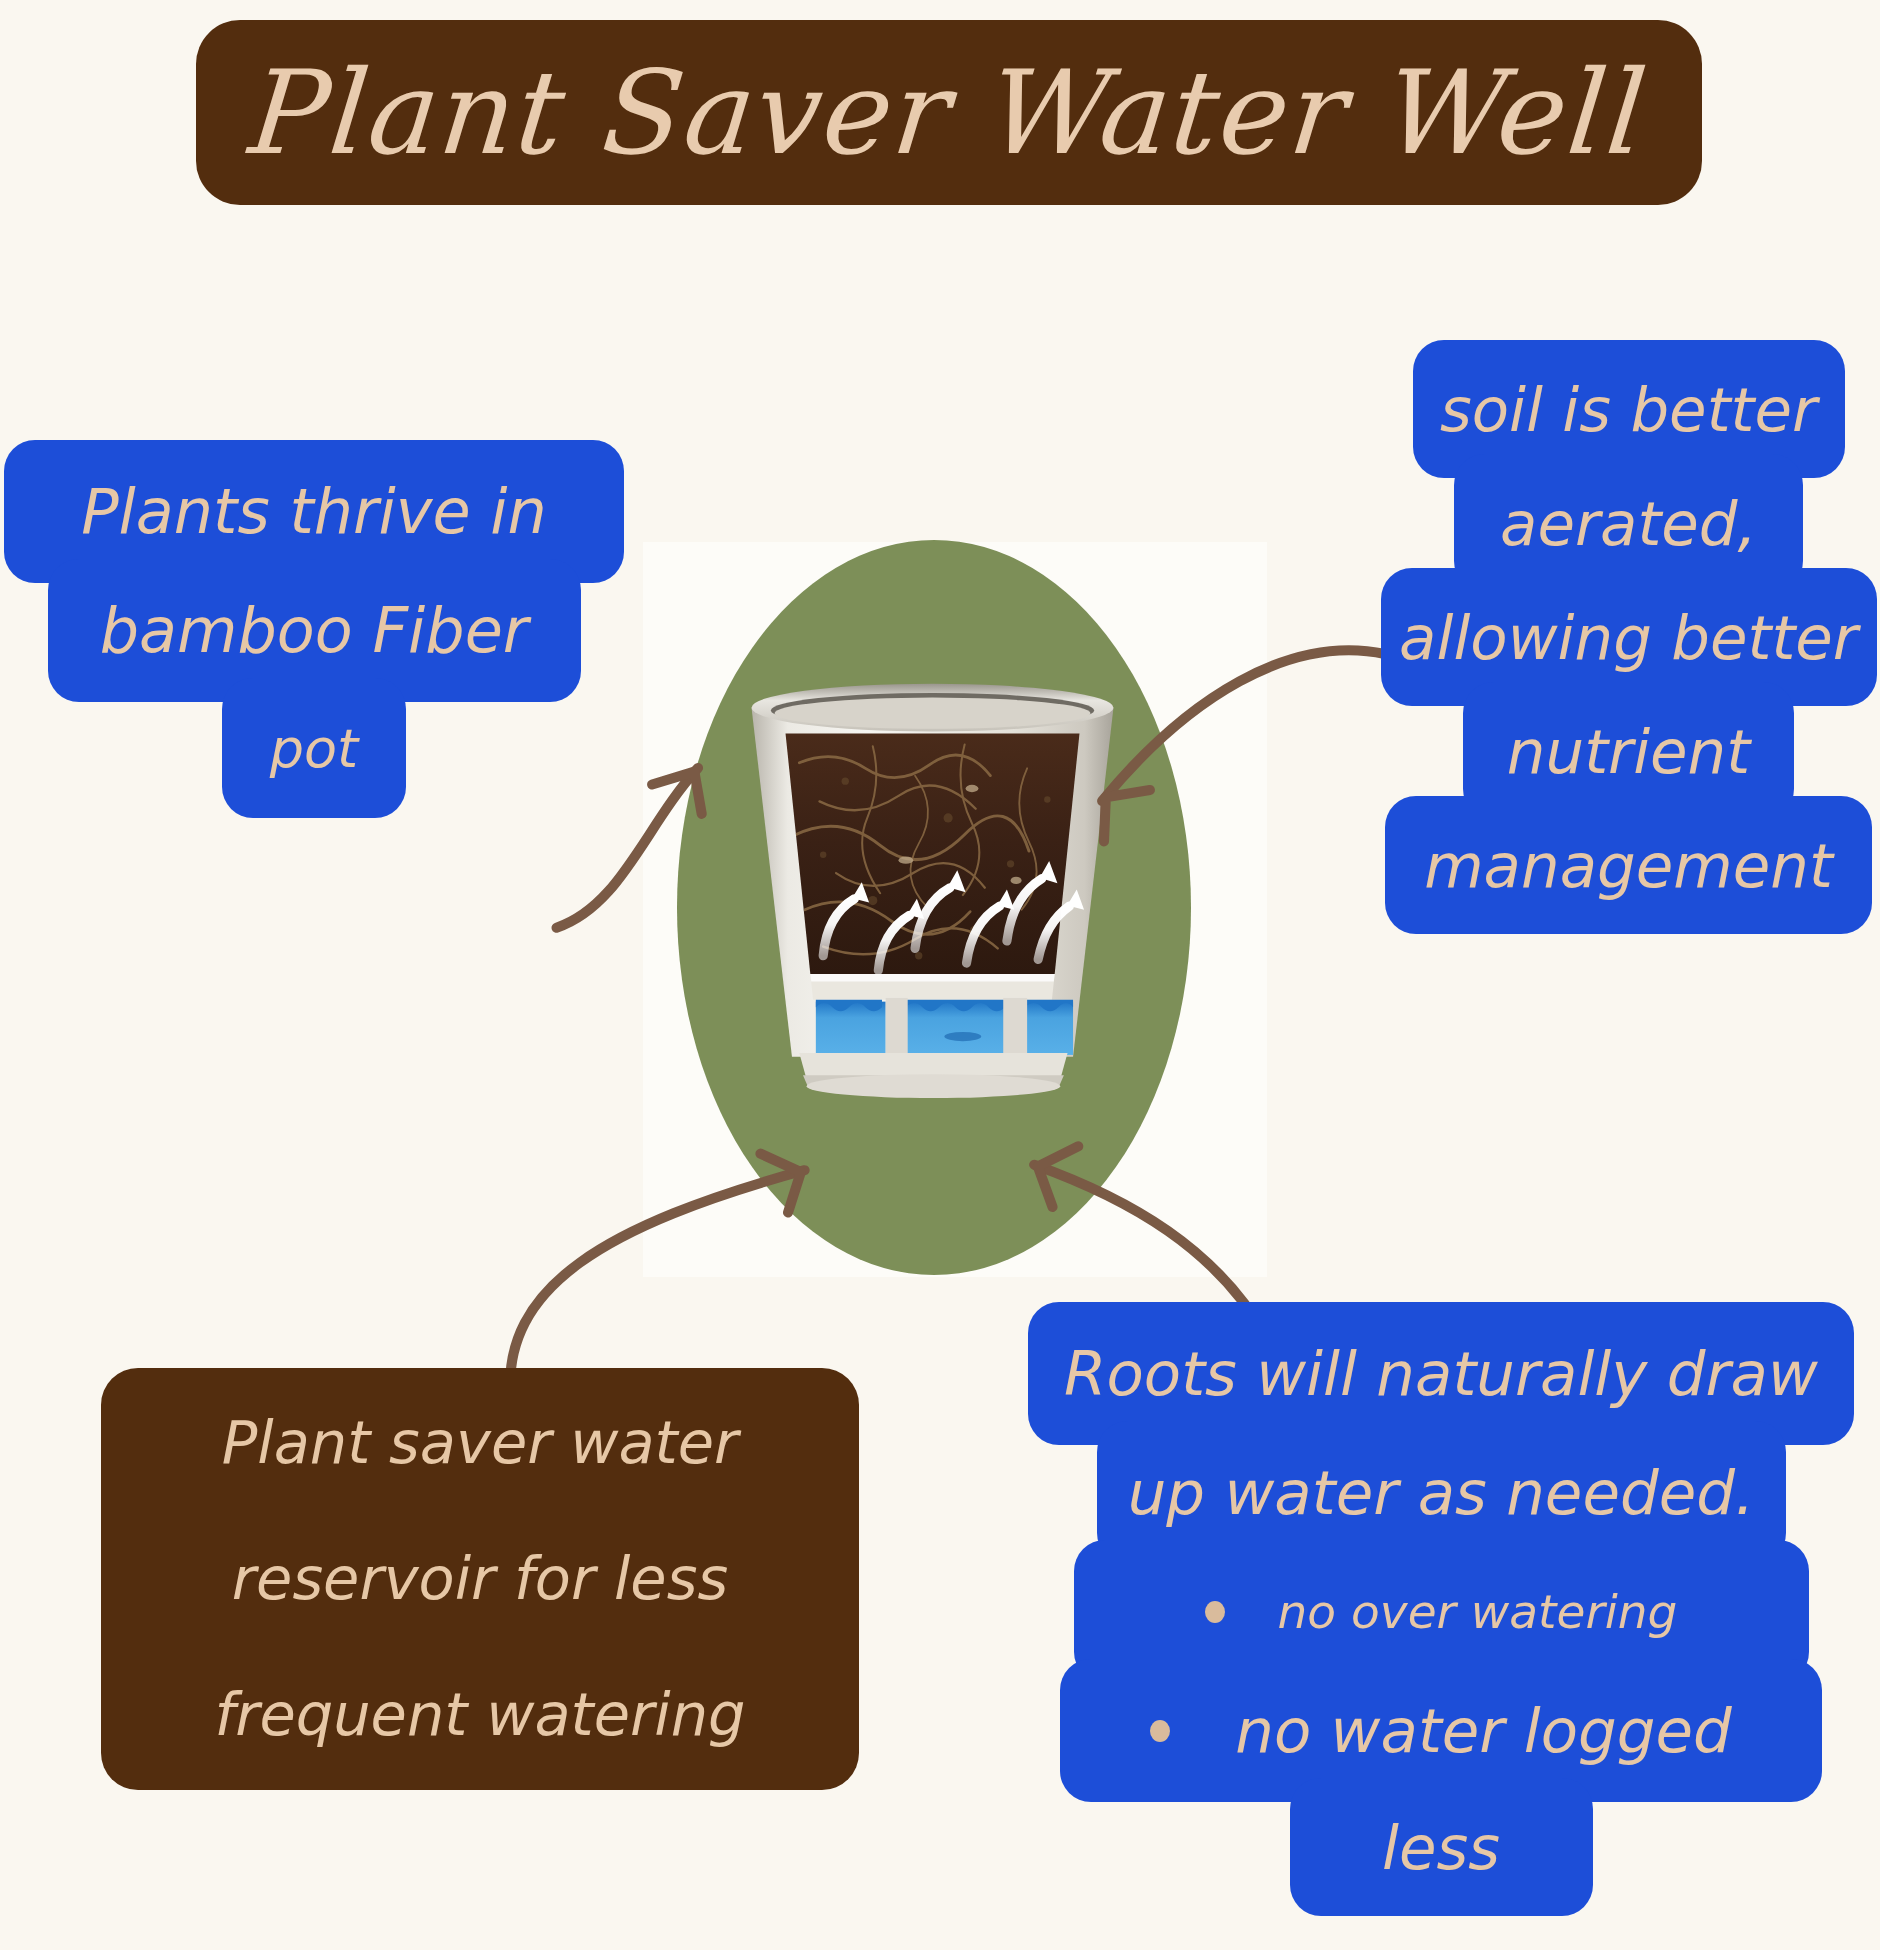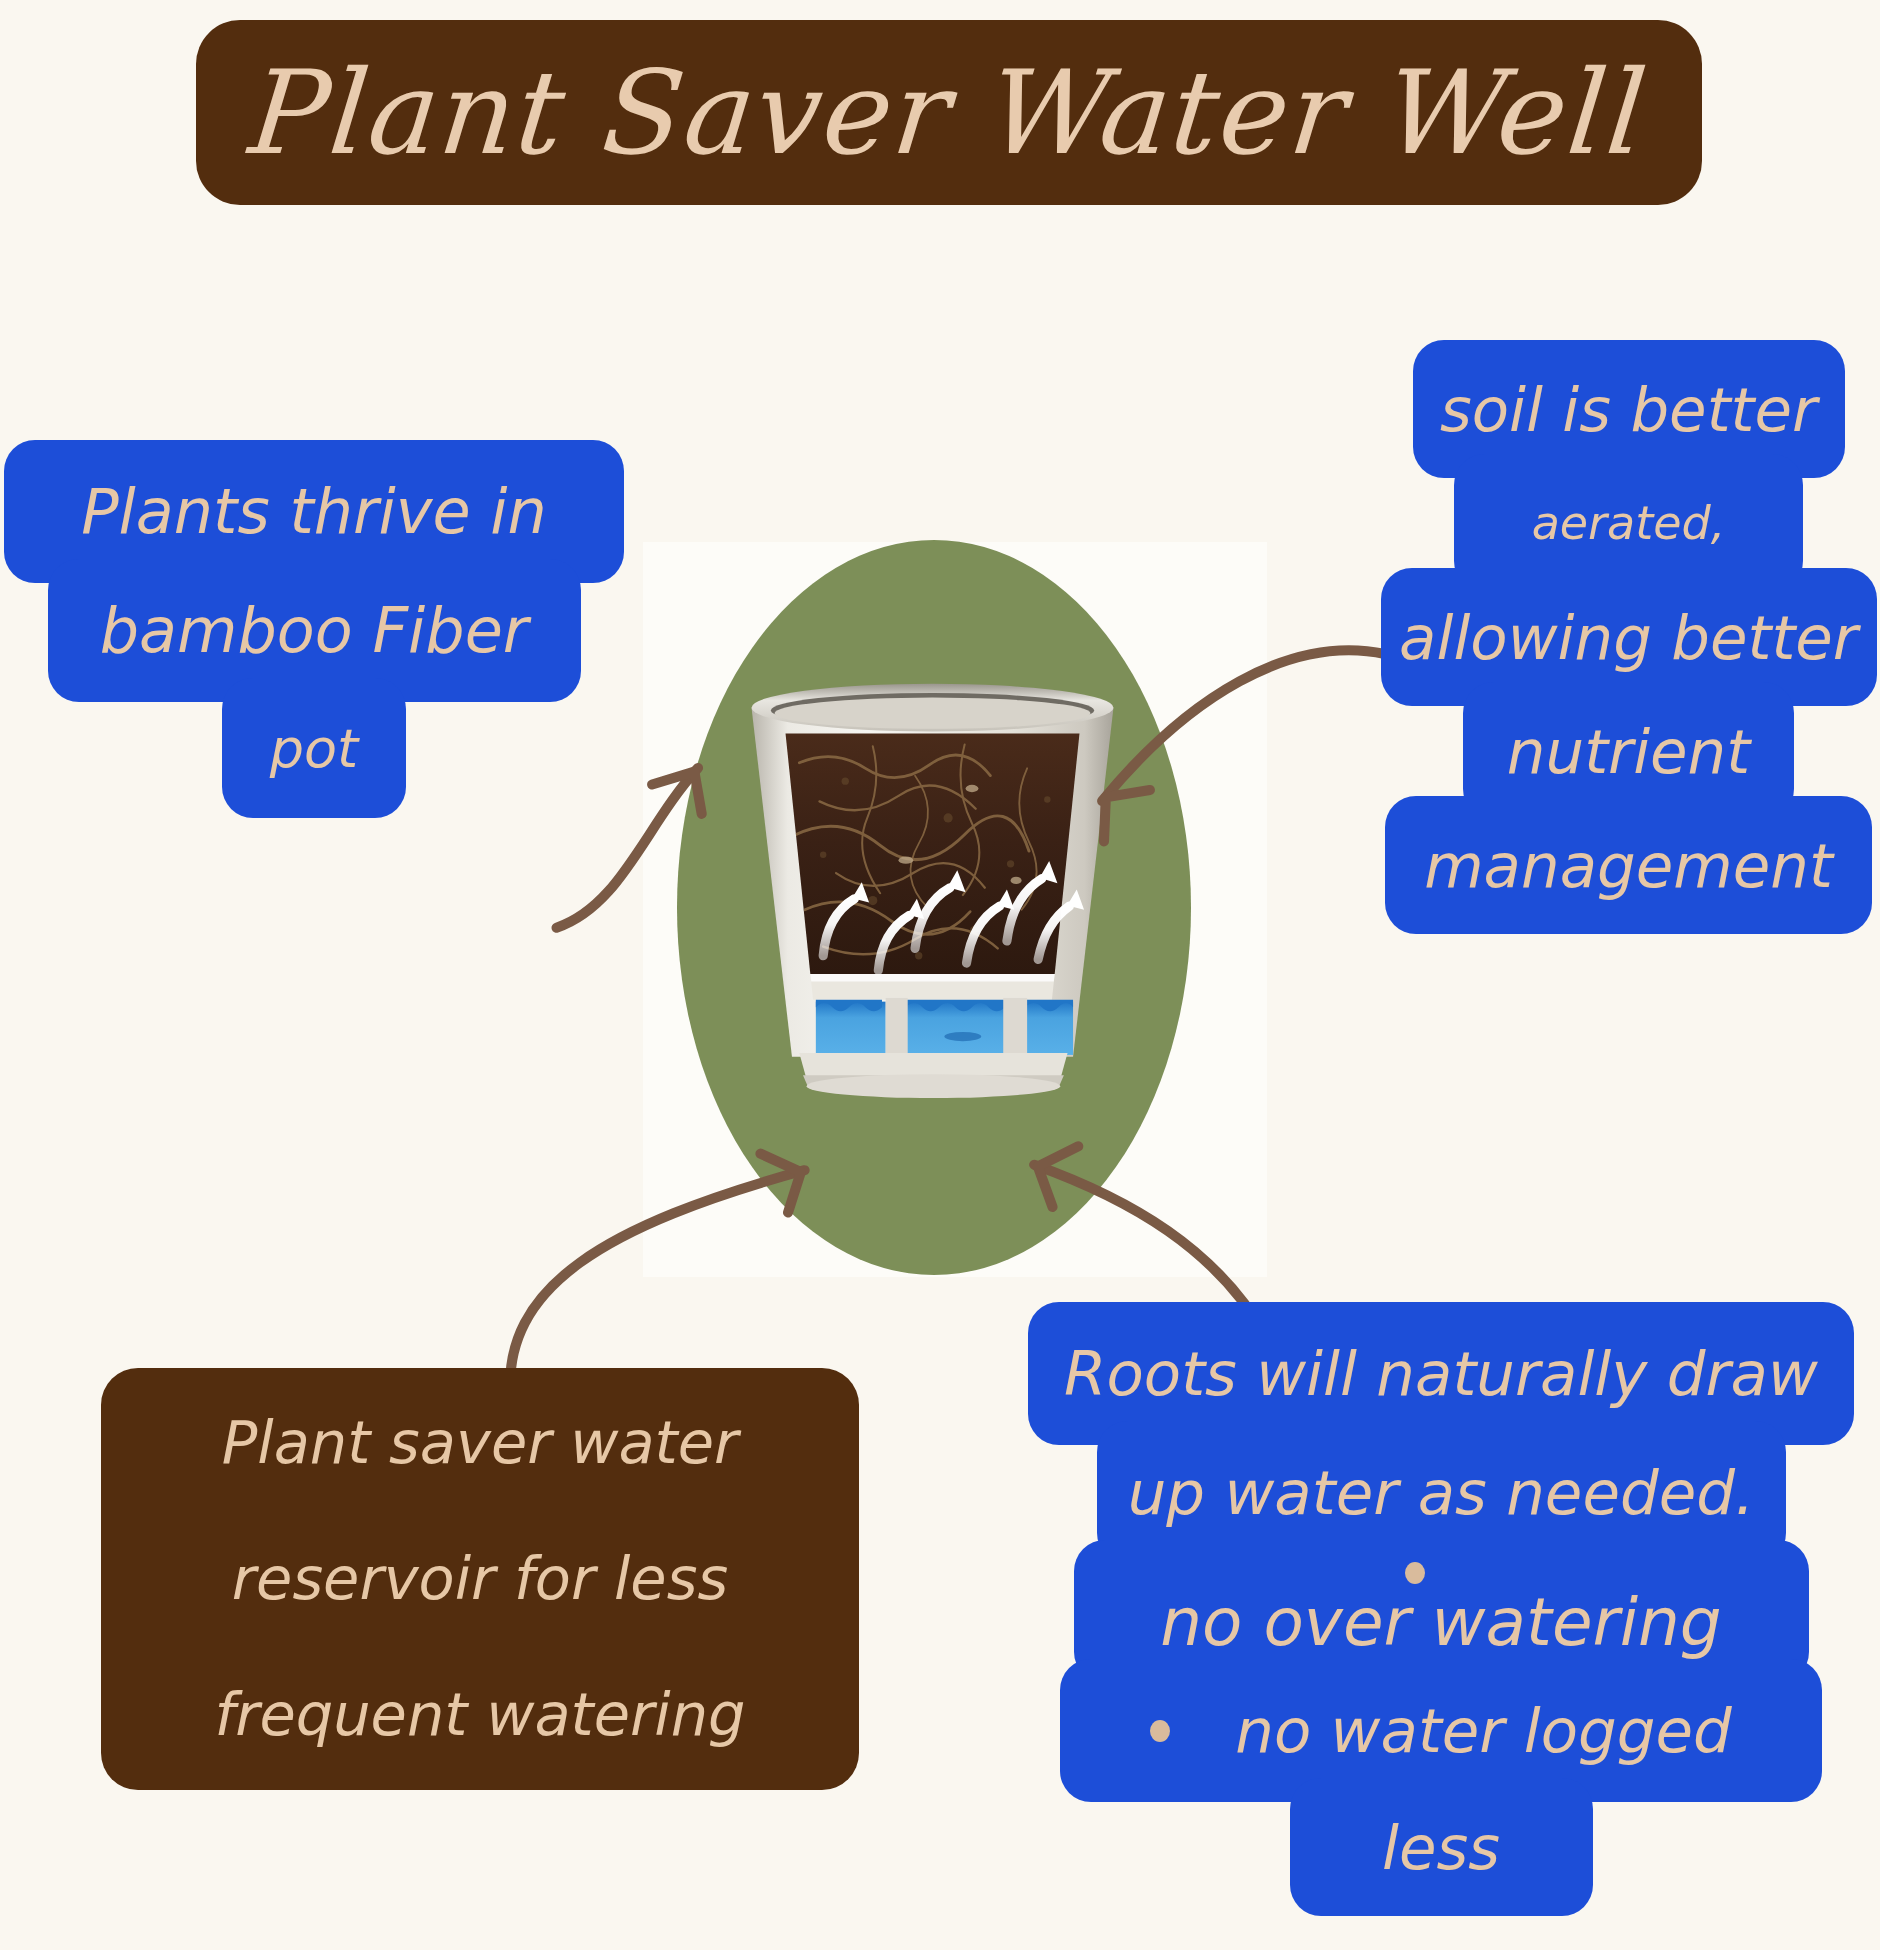--- a/index.html
+++ b/index.html
@@ -283,37 +283,37 @@
   </svg>
 
   <div class="callout" id="callout-left" style="left:20px; top:432px; width:588px;">
     <div class="cline" style="width:620px;height:143px;font-size:62px;margin-top:8px;">Plants thrive in</div>
     <div class="cline" style="width:533px;height:143px;font-size:62px;">bamboo Fiber</div>
     <div class="cline" style="width:184px;height:140px;font-size:54px;">pot</div>
   </div>
 
   <div class="callout" id="callout-top-right" style="left:1377px; top:340px; width:503px;">
     <div class="cline" style="width:432px;height:138px;font-size:61px;">soil is better</div>
-    <div class="cline" style="width:349px;height:138px;font-size:46px;">aerated,</div>
+    <div class="cline" style="width:349px;height:138px;font-size:61px;">aerated,</div>
     <div class="cline" style="width:496px;height:138px;font-size:61px;">allowing better</div>
     <div class="cline" style="width:331px;height:138px;font-size:61px;">nutrient</div>
     <div class="cline" style="width:487px;height:138px;font-size:61px;">management</div>
   </div>
 
   <div class="block" id="callout-bottom-left" style="left:101px; top:1368px; width:758px; height:422px; padding:31px 0;">
     <div class="bline" style="font-size:59px;line-height:136px;">Plant saver water</div>
     <div class="bline" style="font-size:59px;line-height:136px;">reservoir for less</div>
     <div class="bline" style="font-size:59px;line-height:136px;">frequent watering</div>
   </div>
 
   <div class="callout" id="callout-bottom-right" style="left:1001px; top:1302px; width:880px;">
     <div class="cline" style="width:826px;height:143px;font-size:61px;">Roots will naturally draw</div>
     <div class="cline" style="width:689px;height:143px;font-size:61px;">up water as needed.</div>
 
-    <div class="cline bullet-line" style="width:735px;height:143px;font-size:66px;flex-direction:column;">
+    <div class="cline bullet-line" style="width:735px;height:143px;font-size:47px;">
       <span class="bullet-dot"></span>
       <span>no over watering</span>
     </div>
 
     <div class="cline bullet-line" style="width:762px;height:143px;font-size:61px;gap:12px;">
       <span class="bullet-dot"></span>
       <span>no water logged</span>
     </div>
 
     <div class="cline" style="width:303px;height:138px;font-size:61px;">less</div>

